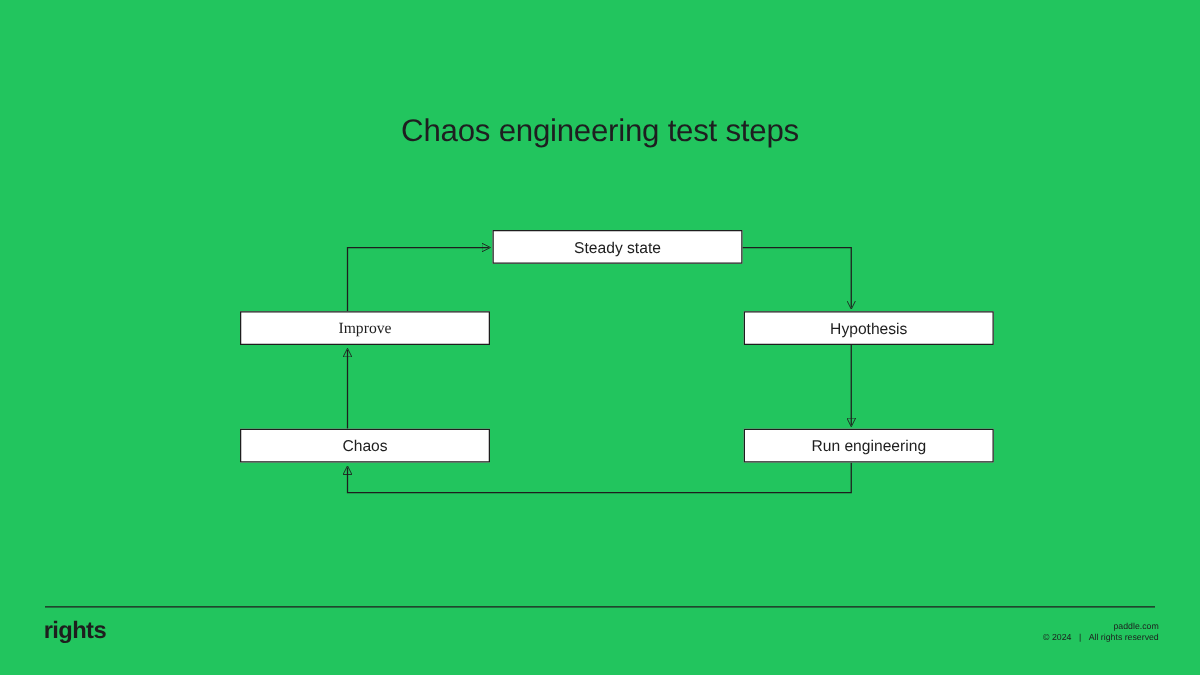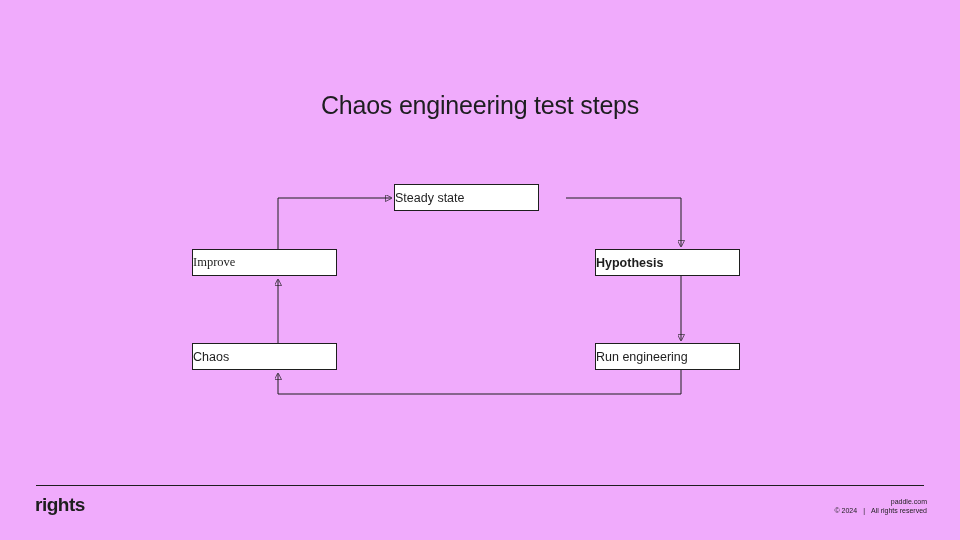--- a/index.html
+++ b/index.html
@@ -2,21 +2,21 @@
 <html><head>
 <meta charset="utf-8">
 <style>
   html, body { margin: 0; padding: 0; }
   body { font-family: "Liberation Sans", "DejaVu Sans", sans-serif; }
 
   .slide {
     position: relative;
     width: 960px;
     height: 540px;
-    background: #f0abfc;
+    background: #22c55e;
     overflow: hidden;
   }
 
   .title {
     position: absolute;
     left: 0; right: 0;
     top: 91px;
     margin: 0;
     text-align: center;
     font-size: 25px;
@@ -32,33 +32,34 @@
     pointer-events: none;
   }
   .connectors path {
     fill: none;
     stroke: #1E1E1E;
     stroke-width: 1;
   }
 
   .node {
     position: absolute;
-    width: 145px;
+    width: 200px;
     height: 27px;
     box-sizing: border-box;
     background: #FFFFFF;
     border: 1px solid #1E1E1E;
     display: flex;
     align-items: center;
+    justify-content: center;
     font-size: 12.5px;
     color: #1E1E1E;
   }
   .node-steady-state  { left: 394px; top: 184px; }
   .node-improve       { left: 192px; top: 249px; font-family: Liberation Serif, serif; }
-  .node-hypothesis    { left: 595px; top: 249px; font-weight: bold; }
+  .node-hypothesis    { left: 595px; top: 249px; }
   .node-verify        { left: 192px; top: 343px; }
   .node-run-experiment{ left: 595px; top: 343px; }
 
   .footer-rule {
     position: absolute;
     left: 36px;
     top: 485px;
     width: 888px;
     height: 1px;
     background: #1E1E1E;

